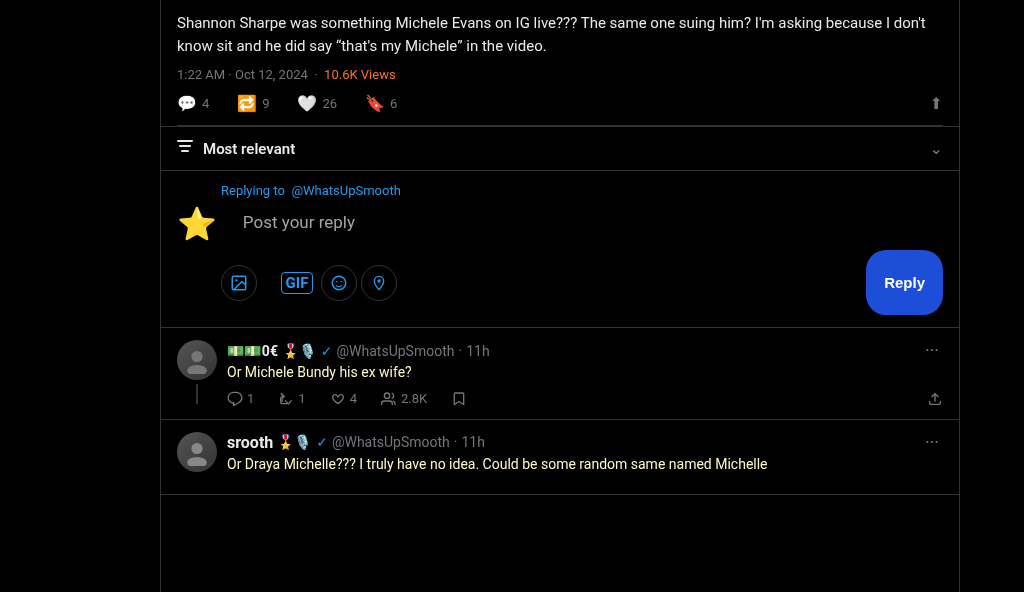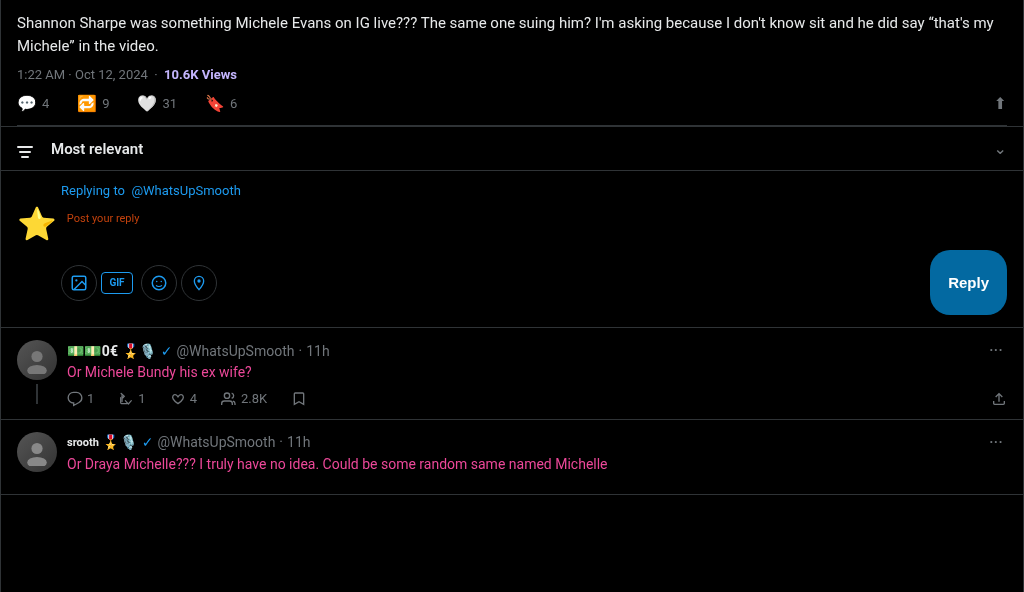--- a/index.html
+++ b/index.html
@@ -12,21 +12,21 @@
       overflow: hidden;
       display: flex;
       justify-content: center;
     }
     .page-wrapper {
       width: 1024px;
       height: 592px;
       position: relative;
       background: #000;
       display: flex;
-      flex-direction: column;
+      flex-direction: row;
     }
     .side-left {
       width: 160px;
       background: #000;
       flex-shrink: 0;
     }
     .side-right {
       width: 64px;
       background: #000;
       flex-shrink: 0;
@@ -51,22 +51,22 @@
       line-height: 1.5;
       color: #e7e9ea;
       margin-bottom: 10px;
     }
     .tweet-meta {
       font-size: 13px;
       color: #71767b;
       margin-bottom: 12px;
     }
     .tweet-meta .views {
-      color: #c4b5fd;
-      font-weight: 700;
+      color: #f97316;
+      font-weight: 400;
     }
     .tweet-actions {
       display: flex;
       gap: 28px;
       padding-bottom: 12px;
       border-bottom: 1px solid #2f3336;
       align-items: center;
     }
     .action-item {
       display: flex;
@@ -83,22 +83,22 @@
     
     .filter-row {
       display: flex;
       align-items: center;
       justify-content: space-between;
       padding: 12px 16px;
       border-bottom: 1px solid #2f3336;
     }
     .filter-left {
       display: flex;
-      align-items: flex-end;
-      gap: 18px;
+      align-items: flex-start;
+      gap: 10px;
     }
     .filter-label {
       font-size: 15px;
       font-weight: 600;
       color: #e7e9ea;
     }
     .filter-chevron {
       color: #71767b;
       font-size: 16px;
     }
@@ -122,23 +122,24 @@
       align-items: flex-start;
       gap: 10px;
     }
     .avatar-star {
       font-size: 32px;
       flex-shrink: 0;
       line-height: 1;
     }
     .composer-input {
       flex: 1;
-      font-size: 11px;
-      color: #c2410c;
+      font-size: 17px;
+      color: #a3a3a3;
       padding-top: 4px;
+      margin-left: 16px;
     }
     .composer-toolbar {
       display: flex;
       align-items: center;
       margin-top: 10px;
       margin-left: 44px;
     }
     .toolbar-icons {
       display: flex;
       gap: 4px;
@@ -150,21 +151,21 @@
       display: flex;
       align-items: center;
       justify-content: center;
       border-radius: 50%;
       cursor: pointer;
       color: #1d9bf0;
       font-size: 16px;
       border: 1px solid #2f3336;
     }
     .reply-btn {
-      background: #0369a1;
+      background: #1d4ed8;
       color: #fff;
       font-size: 15px;
       font-weight: 700;
       padding: 24px 18px;
       border-radius: 20px;
       cursor: pointer;
       border: none;
     }
 
     
@@ -224,21 +225,21 @@
       font-size: 14px;
     }
     .comment-more {
       color: #71767b;
       cursor: pointer;
       font-size: 18px;
       padding: 0 4px;
     }
     .comment-text {
       font-size: 14px;
-      color: #ec4899;
+      color: #fef9c3;
       line-height: 1.4;
       margin-bottom: 8px;
     }
     .comment-actions {
       display: flex;
       gap: 24px;
       align-items: center;
     }
     .comment-action {
       display: flex;
@@ -273,21 +274,21 @@
       height: 2px;
       background: #e7e9ea;
       border-radius: 1px;
     }
     .filter-bars span:nth-child(1) { width: 16px; }
     .filter-bars span:nth-child(2) { width: 12px; margin-left: 2px; }
     .filter-bars span:nth-child(3) { width: 8px; margin-left: 4px; }
 
     
     .partial-name {
-      font-size: 11px;
+      font-size: 16px;
     }
   </style>
 </head>
 <body>
 
 <div class="page-wrapper">
   <div class="side-left"></div>
 
   <div class="main-content">
 
@@ -302,21 +303,21 @@
         <div class="action-item">
           <span class="action-icon">💬</span>
           <span>4</span>
         </div>
         <div class="action-item">
           <span class="action-icon">🔁</span>
           <span>9</span>
         </div>
         <div class="action-item">
           <span class="action-icon">🤍</span>
-          <span>31</span>
+          <span>26</span>
         </div>
         <div class="action-item">
           <span class="action-icon">🔖</span>
           <span>6</span>
         </div>
         <div class="action-item" style="margin-left:auto;">
           <span class="action-icon">⬆</span>
         </div>
       </div>
     </div>
@@ -344,21 +345,21 @@
       </div>
       <div class="composer-toolbar">
         <div class="toolbar-icons">
           <div class="toolbar-icon-btn">
             <svg width="18" height="18" viewBox="0 0 24 24" fill="#1d9bf0">
                 <rect x="3" y="3" width="18" height="18" rx="2" fill="none" stroke="#1d9bf0" stroke-width="2"></rect>
                 <circle cx="8.5" cy="8.5" r="1.5" fill="#1d9bf0"></circle>
                 <path d="M21 15l-5-5L5 21" stroke="#1d9bf0" stroke-width="2" fill="none"></path>
               </svg>
           </div>
-          <div class="toolbar-icon-btn" style="font-size:10px;font-weight:700;color:#1d9bf0;border:1.5px solid #1d9bf0;border-radius:4px;width:32px;height:22px;display:flex;align-items:center;justify-content:center;margin-top:7px;">GIF</div>
+          <div class="toolbar-icon-btn" style="font-size:15px;font-weight:700;color:#1d9bf0;border:1.5px solid #1d9bf0;border-radius:4px;width:32px;height:22px;display:flex;align-items:center;justify-content:center;margin-top:7px;margin-left:20px;">GIF</div>
           <div class="toolbar-icon-btn" style="margin-left:4px;">
             <svg width="18" height="18" viewBox="0 0 24 24" fill="none">
                 <circle cx="12" cy="12" r="9" stroke="#1d9bf0" stroke-width="2"></circle>
                 <circle cx="9" cy="10" r="1" fill="#1d9bf0"></circle>
                 <circle cx="15" cy="10" r="1" fill="#1d9bf0"></circle>
                 <path d="M8.5 15.5c1 1.5 5.5 1.5 7 0" stroke="#1d9bf0" stroke-width="1.5" fill="none" stroke-linecap="round"></path>
               </svg>
           </div>
           <div class="toolbar-icon-btn">
             <svg width="16" height="18" viewBox="0 0 24 24" fill="none">

